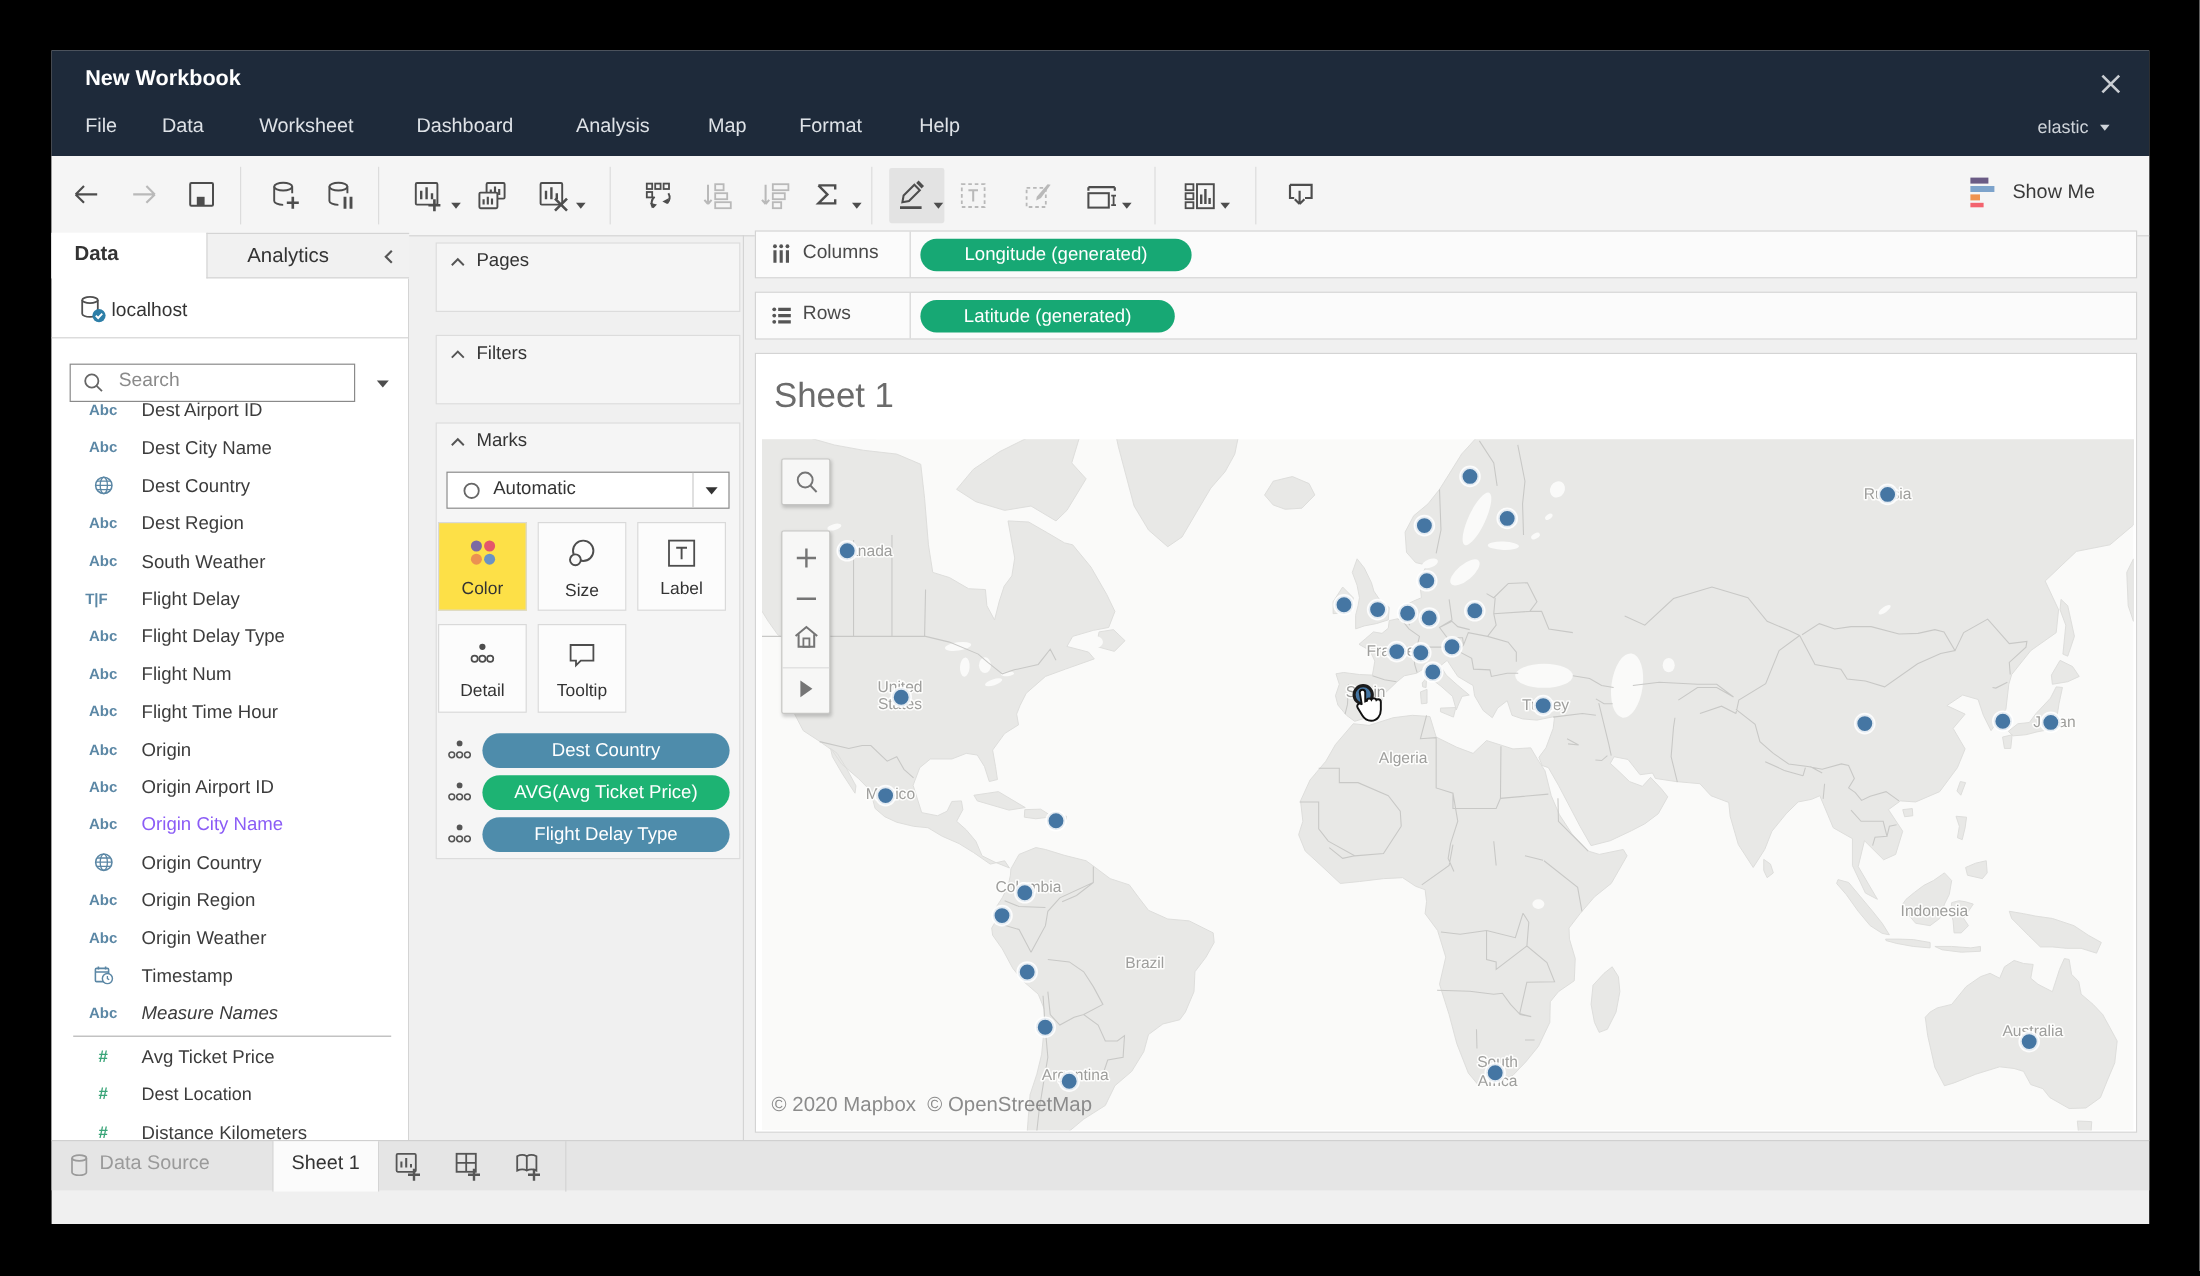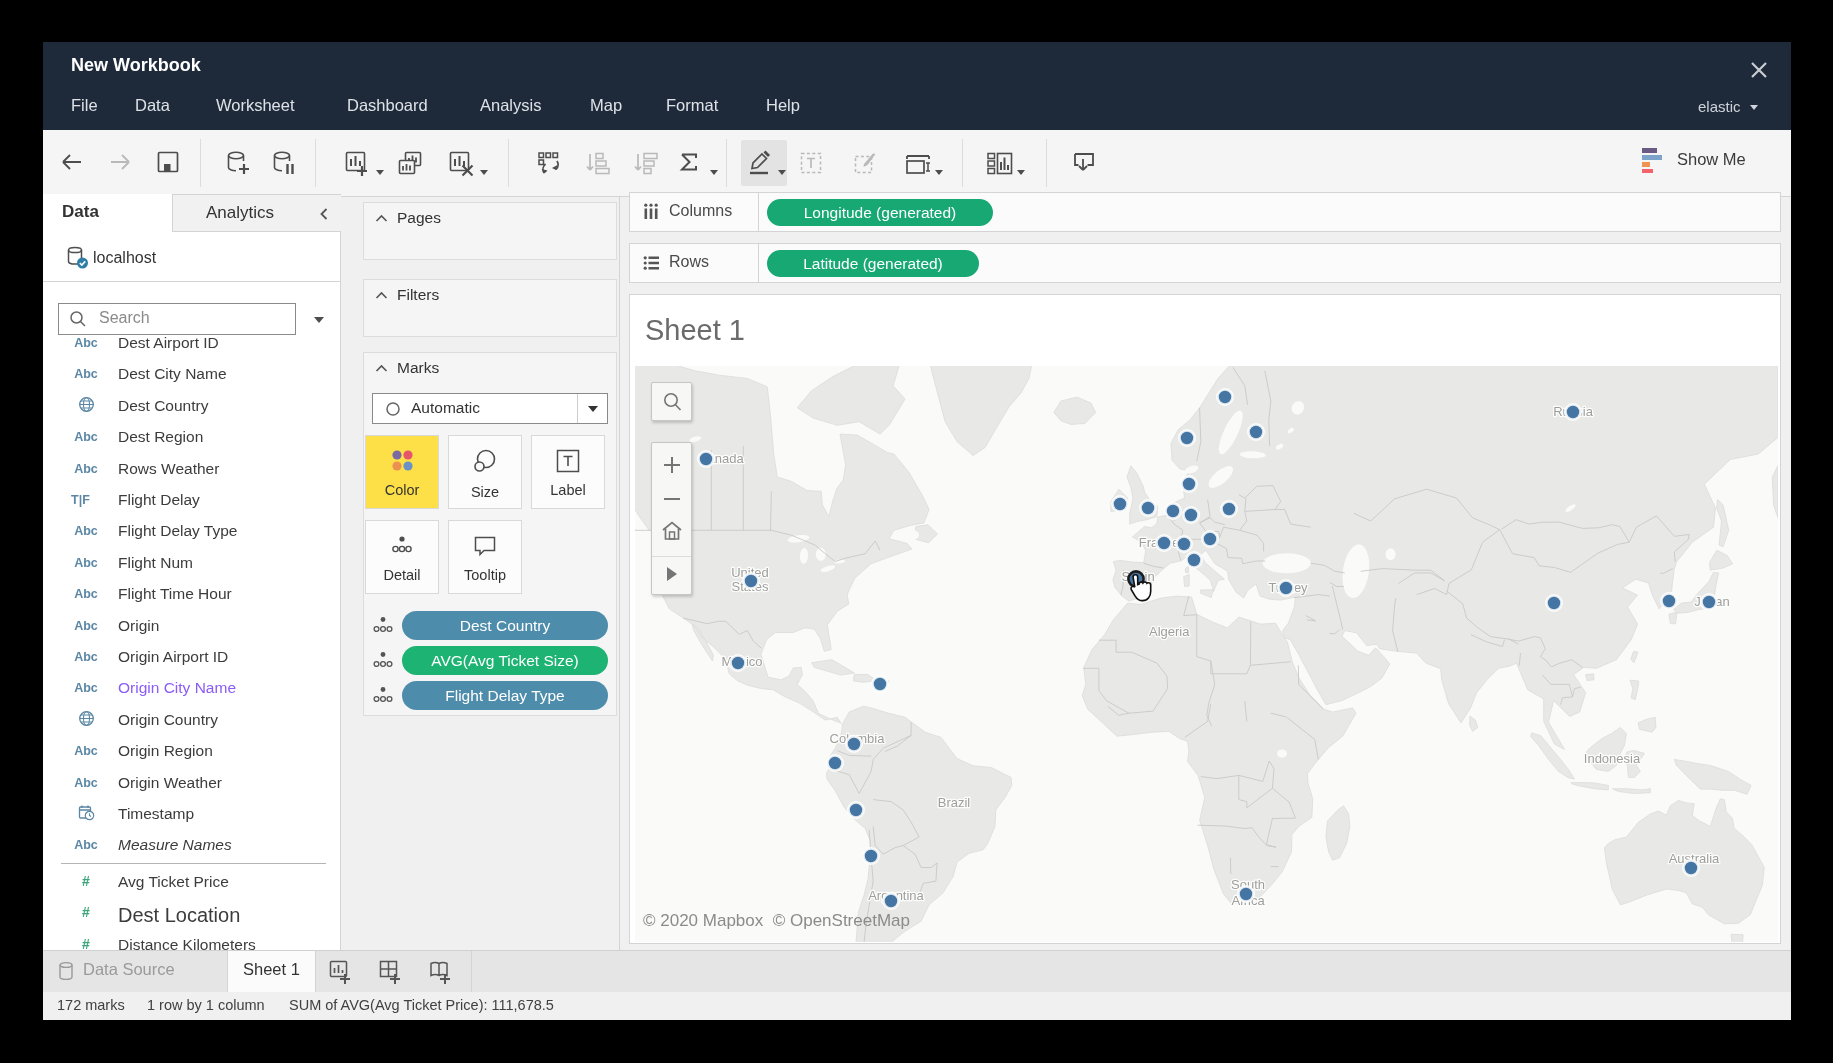--- a/index.html
+++ b/index.html
@@ -195,21 +195,21 @@
     </div>
     <div class="abs" style="left:271px;top:275px;width:0;height:0;border-left:5px solid transparent;border-right:5px solid transparent;border-top:6px solid #4d4d4d"></div>
     <div style="position:absolute;left:28px;top:291px;width:268px;height:24px;white-space:nowrap"><span style="display:inline-block;width:30px;text-align:center"><span style="color:#5b87a5;font-size:12.5px;font-weight:bold">Abc</span></span><span style="font-size:15.5px;color:#3c3c3c;;position:absolute;left:47px;top:1px">Dest Airport ID</span></div>
     <div style="position:absolute;left:28px;top:322px;width:268px;height:24px;white-space:nowrap"><span style="display:inline-block;width:30px;text-align:center"><span style="color:#5b87a5;font-size:12.5px;font-weight:bold">Abc</span></span><span style="font-size:15.5px;color:#3c3c3c;;position:absolute;left:47px;top:1px">Dest City Name</span></div>
     <div style="position:absolute;left:28px;top:354px;width:268px;height:24px;white-space:nowrap"><span style="display:inline-block;width:30px;text-align:center"><svg width="17" height="17" viewBox="0 0 17 17" style="vertical-align:-3px" xmlns="http://www.w3.org/2000/svg">
           <circle cx="8.5" cy="8.5" r="6.8" stroke="#5b87a5" stroke-width="1.3" fill="none"></circle>
           <ellipse cx="8.5" cy="8.5" rx="3" ry="6.8" stroke="#5b87a5" stroke-width="1.1" fill="none"></ellipse>
           <path d="M1.8 8.5 H15.2 M2.8 5 H14.2 M2.8 12 H14.2" stroke="#5b87a5" stroke-width="1.1" fill="none"></path>
         </svg></span><span style="font-size:15.5px;color:#3c3c3c;;position:absolute;left:47px;top:1px">Dest Country</span></div>
     <div style="position:absolute;left:28px;top:385px;width:268px;height:24px;white-space:nowrap"><span style="display:inline-block;width:30px;text-align:center"><span style="color:#5b87a5;font-size:12.5px;font-weight:bold">Abc</span></span><span style="font-size:15.5px;color:#3c3c3c;;position:absolute;left:47px;top:1px">Dest Region</span></div>
-    <div style="position:absolute;left:28px;top:417px;width:268px;height:24px;white-space:nowrap"><span style="display:inline-block;width:30px;text-align:center"><span style="color:#5b87a5;font-size:12.5px;font-weight:bold">Abc</span></span><span style="font-size:15.5px;color:#3c3c3c;;position:absolute;left:47px;top:1px">Rows Weather</span></div>
+    <div style="position:absolute;left:28px;top:417px;width:268px;height:24px;white-space:nowrap"><span style="display:inline-block;width:30px;text-align:center"><span style="color:#5b87a5;font-size:12.5px;font-weight:bold">Abc</span></span><span style="font-size:15.5px;color:#3c3c3c;;position:absolute;left:47px;top:1px">South Weather</span></div>
     <div style="position:absolute;left:28px;top:448px;width:268px;height:24px;white-space:nowrap"><span style="display:inline-block;width:30px;text-align:left"><span style="color:#5b87a5;font-size:12.5px;font-weight:bold">T|F</span></span><span style="font-size:15.5px;color:#3c3c3c;;position:absolute;left:47px;top:1px">Flight Delay</span></div>
     <div style="position:absolute;left:28px;top:479px;width:268px;height:24px;white-space:nowrap"><span style="display:inline-block;width:30px;text-align:center"><span style="color:#5b87a5;font-size:12.5px;font-weight:bold">Abc</span></span><span style="font-size:15.5px;color:#3c3c3c;;position:absolute;left:47px;top:1px">Flight Delay Type</span></div>
     <div style="position:absolute;left:28px;top:511px;width:268px;height:24px;white-space:nowrap"><span style="display:inline-block;width:30px;text-align:center"><span style="color:#5b87a5;font-size:12.5px;font-weight:bold">Abc</span></span><span style="font-size:15.5px;color:#3c3c3c;;position:absolute;left:47px;top:1px">Flight Num</span></div>
     <div style="position:absolute;left:28px;top:542px;width:268px;height:24px;white-space:nowrap"><span style="display:inline-block;width:30px;text-align:center"><span style="color:#5b87a5;font-size:12.5px;font-weight:bold">Abc</span></span><span style="font-size:15.5px;color:#3c3c3c;;position:absolute;left:47px;top:1px">Flight Time Hour</span></div>
     <div style="position:absolute;left:28px;top:574px;width:268px;height:24px;white-space:nowrap"><span style="display:inline-block;width:30px;text-align:center"><span style="color:#5b87a5;font-size:12.5px;font-weight:bold">Abc</span></span><span style="font-size:15.5px;color:#3c3c3c;;position:absolute;left:47px;top:1px">Origin</span></div>
     <div style="position:absolute;left:28px;top:605px;width:268px;height:24px;white-space:nowrap"><span style="display:inline-block;width:30px;text-align:center"><span style="color:#5b87a5;font-size:12.5px;font-weight:bold">Abc</span></span><span style="font-size:15.5px;color:#3c3c3c;;position:absolute;left:47px;top:1px">Origin Airport ID</span></div>
     <div style="position:absolute;left:28px;top:636px;width:268px;height:24px;white-space:nowrap"><span style="display:inline-block;width:30px;text-align:center"><span style="color:#5b87a5;font-size:12.5px;font-weight:bold">Abc</span></span><span style="font-size:15.5px;color:#8b5cf6;;position:absolute;left:47px;top:1px">Origin City Name</span></div>
     <div style="position:absolute;left:28px;top:668px;width:268px;height:24px;white-space:nowrap"><span style="display:inline-block;width:30px;text-align:center"><svg width="17" height="17" viewBox="0 0 17 17" style="vertical-align:-3px" xmlns="http://www.w3.org/2000/svg">
           <circle cx="8.5" cy="8.5" r="6.8" stroke="#5b87a5" stroke-width="1.3" fill="none"></circle>
           <ellipse cx="8.5" cy="8.5" rx="3" ry="6.8" stroke="#5b87a5" stroke-width="1.1" fill="none"></ellipse>
@@ -219,21 +219,21 @@
     <div style="position:absolute;left:28px;top:731px;width:268px;height:24px;white-space:nowrap"><span style="display:inline-block;width:30px;text-align:center"><span style="color:#5b87a5;font-size:12.5px;font-weight:bold">Abc</span></span><span style="font-size:15.5px;color:#3c3c3c;;position:absolute;left:47px;top:1px">Origin Weather</span></div>
     <div style="position:absolute;left:28px;top:762px;width:268px;height:24px;white-space:nowrap"><span style="display:inline-block;width:30px;text-align:center"><svg width="17" height="17" viewBox="0 0 17 17" style="vertical-align:-3px" xmlns="http://www.w3.org/2000/svg">
           <rect x="1.5" y="3" width="11" height="11" rx="1" stroke="#5b87a5" stroke-width="1.3" fill="none"></rect>
           <path d="M4 1.5 V4 M10 1.5 V4 M1.5 6 H12.5" stroke="#5b87a5" stroke-width="1.3"></path>
           <circle cx="11.5" cy="11.5" r="4.2" fill="#fff" stroke="#5b87a5" stroke-width="1.2"></circle>
           <path d="M11.5 9.3 V11.5 L13 12.5" stroke="#5b87a5" stroke-width="1.1" fill="none"></path>
         </svg></span><span style="font-size:15.5px;color:#3c3c3c;;position:absolute;left:47px;top:1px">Timestamp</span></div>
     <div style="position:absolute;left:28px;top:793px;width:268px;height:24px;white-space:nowrap"><span style="display:inline-block;width:30px;text-align:center"><span style="color:#5b87a5;font-size:12.5px;font-weight:bold">Abc</span></span><span style="font-size:15.5px;color:#3c3c3c;font-style:italic;;position:absolute;left:47px;top:1px">Measure Names</span></div>
     <div style="position:absolute;left:18px;top:821px;width:265px;height:1px;background:#b4b4b4"></div>
     <div style="position:absolute;left:28px;top:830px;width:268px;height:24px;white-space:nowrap"><span style="display:inline-block;width:30px;text-align:center"><span style="color:#3aa579;font-size:14px;font-weight:bold">#</span></span><span style="font-size:15.5px;color:#3c3c3c;position:absolute;left:47px;top:1px">Avg Ticket Price</span></div>
-    <div style="position:absolute;left:28px;top:861px;width:268px;height:24px;white-space:nowrap"><span style="display:inline-block;width:30px;text-align:center"><span style="color:#3aa579;font-size:14px;font-weight:bold">#</span></span><span style="font-size:20px;color:#3c3c3c;position:absolute;left:47px;top:1px">Dest Location</span></div>
+    <div style="position:absolute;left:28px;top:861px;width:268px;height:24px;white-space:nowrap"><span style="display:inline-block;width:30px;text-align:center"><span style="color:#3aa579;font-size:14px;font-weight:bold">#</span></span><span style="font-size:15px;color:#3c3c3c;position:absolute;left:47px;top:1px">Dest Location</span></div>
     <div style="position:absolute;left:28px;top:893px;width:268px;height:24px;white-space:nowrap"><span style="display:inline-block;width:30px;text-align:center"><span style="color:#3aa579;font-size:14px;font-weight:bold">#</span></span><span style="font-size:15.5px;color:#3c3c3c;position:absolute;left:47px;top:1px">Distance Kilometers</span></div>
     <div class="abs" style="left:298px;top:154px;width:279px;height:754px;background:#f0f0f0;border-right:1px solid #d4d4d4;border-top:1px solid #d4d4d4"></div>
     <div class="abs" style="left:320px;top:160px;width:254px;height:58px;background:#f5f5f5;border:1px solid #dcdcdc">
       <svg width="13" height="9" viewBox="0 0 13 9" style="position:absolute;left:11px;top:11px" xmlns="http://www.w3.org/2000/svg">
         <path d="M1.5 7 L6.5 2 L11.5 7" stroke="#555" stroke-width="1.6" fill="none"></path>
       </svg>
       <span style="position:absolute;left:33px;top:6px;font-size:15.5px;color:#333">Pages</span>
     </div>
     <div class="abs" style="left:320px;top:237px;width:254px;height:58px;background:#f5f5f5;border:1px solid #dcdcdc">
       <svg width="13" height="9" viewBox="0 0 13 9" style="position:absolute;left:11px;top:11px" xmlns="http://www.w3.org/2000/svg">
@@ -300,21 +300,21 @@
         <circle cx="12" cy="15" r="2.4" stroke="#555" stroke-width="1.3" fill="none"></circle>
         <circle cx="18.5" cy="15" r="2.4" stroke="#555" stroke-width="1.3" fill="none"></circle>
       </svg></div>
     <div class="abs" style="left:359px;top:569px;width:206px;height:29px;background:#4e8cab;border-radius:14.5px;color:#fff;font-size:15.5px;text-align:center;line-height:29px;white-space:nowrap">Dest Country</div>
     <div class="abs" style="left:328px;top:607px;width:24px;height:24px"><svg width="24" height="24" viewBox="0 0 24 24" style="" xmlns="http://www.w3.org/2000/svg">
         <circle cx="12" cy="5.5" r="2.4" fill="#555"></circle>
         <circle cx="5.5" cy="15" r="2.4" stroke="#555" stroke-width="1.3" fill="none"></circle>
         <circle cx="12" cy="15" r="2.4" stroke="#555" stroke-width="1.3" fill="none"></circle>
         <circle cx="18.5" cy="15" r="2.4" stroke="#555" stroke-width="1.3" fill="none"></circle>
       </svg></div>
-    <div class="abs" style="left:359px;top:604px;width:206px;height:29px;background:#1db373;border-radius:14.5px;color:#fff;font-size:15.5px;text-align:center;line-height:29px;white-space:nowrap">AVG(Avg Ticket Size)</div>
+    <div class="abs" style="left:359px;top:604px;width:206px;height:29px;background:#1db373;border-radius:14.5px;color:#fff;font-size:15.5px;text-align:center;line-height:29px;white-space:nowrap">AVG(Avg Ticket Price)</div>
     <div class="abs" style="left:328px;top:642px;width:24px;height:24px"><svg width="24" height="24" viewBox="0 0 24 24" style="" xmlns="http://www.w3.org/2000/svg">
         <circle cx="12" cy="5.5" r="2.4" fill="#555"></circle>
         <circle cx="5.5" cy="15" r="2.4" stroke="#555" stroke-width="1.3" fill="none"></circle>
         <circle cx="12" cy="15" r="2.4" stroke="#555" stroke-width="1.3" fill="none"></circle>
         <circle cx="18.5" cy="15" r="2.4" stroke="#555" stroke-width="1.3" fill="none"></circle>
       </svg></div>
     <div class="abs" style="left:359px;top:639px;width:206px;height:29px;background:#4e8cab;border-radius:14.5px;color:#fff;font-size:15.5px;text-align:center;line-height:29px;white-space:nowrap">Flight Delay Type</div>
     <div class="abs" style="left:577px;top:154px;width:1171px;height:754px;background:#f0f0f0;border-top:1px solid #d4d4d4"></div>
     <div class="abs" style="left:586px;top:150px;width:1152px;height:40px;background:#fbfbfb;border:1px solid #d4d4d4">
       <svg width="16" height="17" viewBox="0 0 16 17" style="position:absolute;left:13px;top:10px" xmlns="http://www.w3.org/2000/svg">
@@ -462,17 +462,12 @@
           <rect x="2.5" y="2.5" width="16" height="15" stroke="#555" stroke-width="1.5" fill="none"></rect>
           <path d="M10.5 2.5 V17.5 M2.5 10 H18.5" stroke="#555" stroke-width="1.5"></path>
           <path d="M17 15 V25 M12 20 H22" stroke="#555" stroke-width="2"></path>
         </svg></div>
       <div style="position:absolute;left:385px;top:8px"><svg width="26" height="26" viewBox="0 0 26 26" style="" xmlns="http://www.w3.org/2000/svg">
           <path d="M3 4.5 c3 -1.5 5.5 -1.5 8 0 c2.5 -1.5 5 -1.5 8 0 V16.5 c-3 -1.5 -5.5 -1.5 -8 0 c-2.5 -1.5 -5 -1.5 -8 0 Z M11 4.5 V16.5" stroke="#555" stroke-width="1.5" fill="none"></path>
           <path d="M17 15 V25 M12 20 H22" stroke="#555" stroke-width="2"></path>
         </svg></div>
       <div style="position:absolute;left:428px;top:0;width:1px;height:42px;background:#d4d4d4"></div>
     </div>
-    <div class="abs" style="left:0;top:950px;width:1748px;height:28px;background:#f0f0f0">
-      <span style="position:absolute;left:14px;top:5px;font-size:14.5px;color:#404040">172 marks</span>
-      <span style="position:absolute;left:104px;top:5px;font-size:14.5px;color:#404040">1 row by 1 column</span>
-      <span style="position:absolute;left:246px;top:5px;font-size:14.5px;color:#404040">SUM of AVG(Avg Ticket Price): 111,678.5</span>
-    </div>
   </div>
 </body></html>

